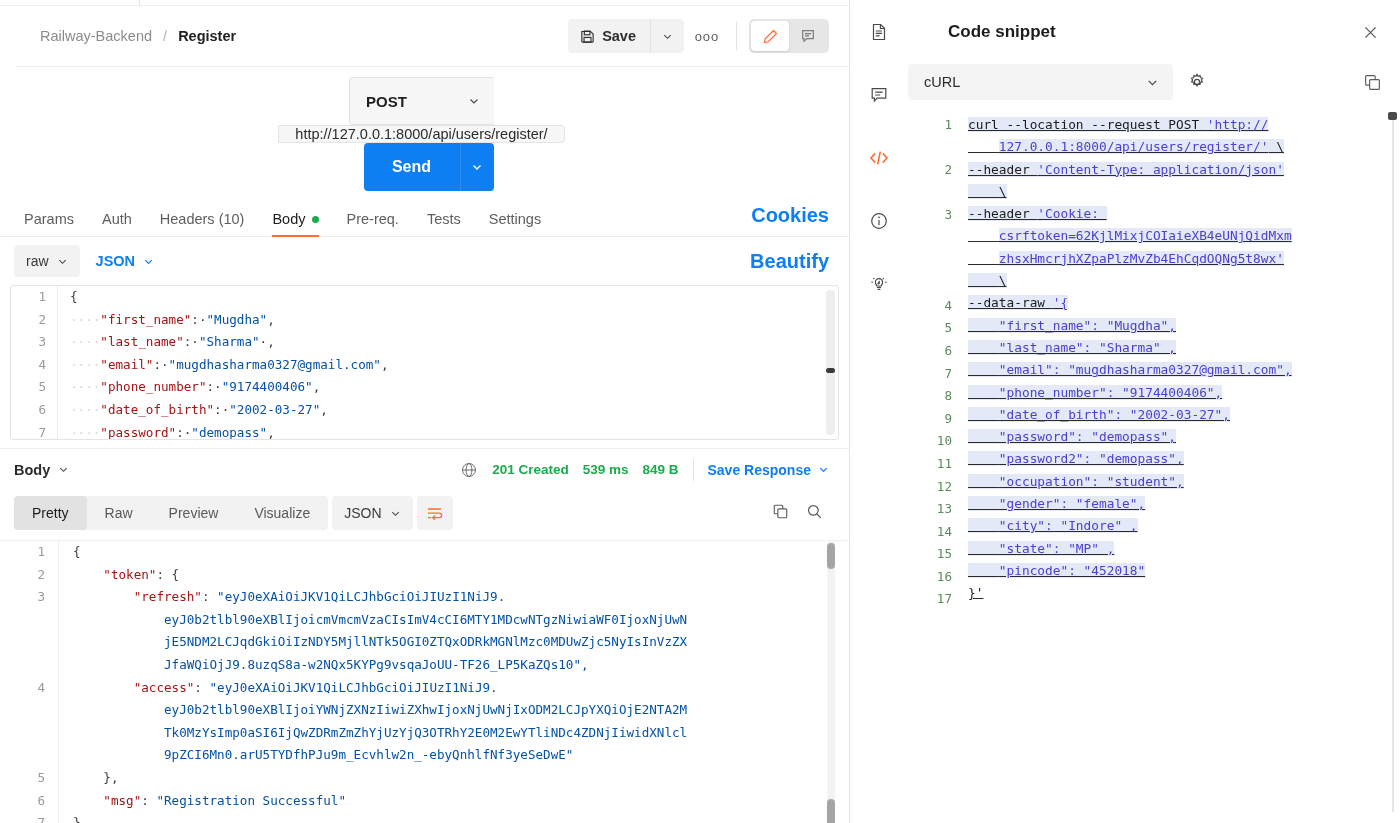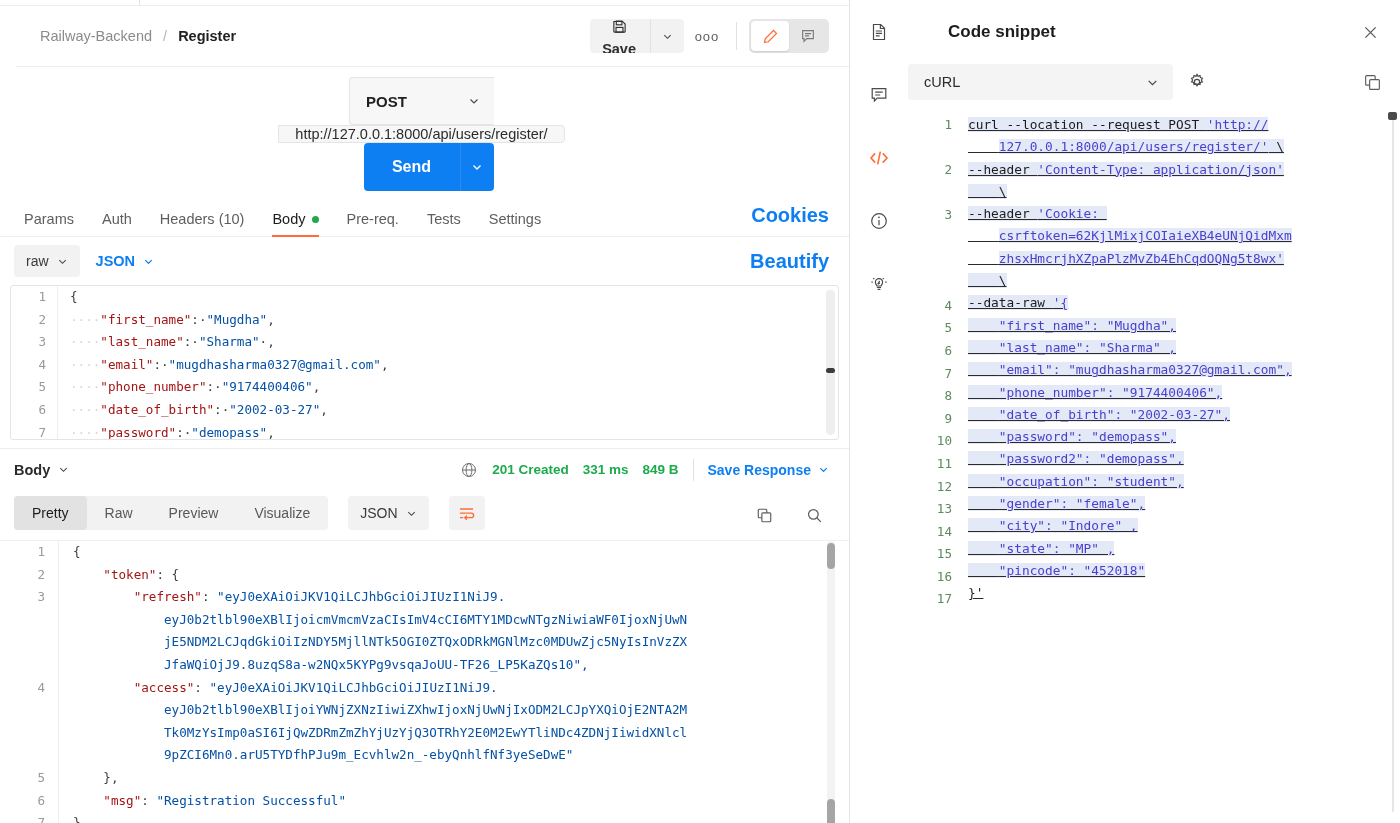--- a/index.html
+++ b/index.html
@@ -28,21 +28,21 @@
               border-bottom:1px solid #ededed;margin-left:16px; }
   .crumb { font-size:14.5px; color:#8b8b8b; }
   .crumb .sep { margin:0 7px; color:#b4b4b4; }
   .crumb .cur { color:#212121; font-weight:bold; }
   .crumb-spacer { flex:1; }
 
   .savegrp { display:flex; align-items:center; height:34px; border-radius:4px; overflow:hidden; }
   .btn-save { background:#f2f2f2; height:34px; display:flex; align-items:center; gap:7px;
               padding:0 14px 0 12px; font-size:14.5px; font-weight:bold; color:#2e2e2e;
               border:none; cursor:pointer; border-radius:4px 0 0 4px;
-              font-family:"Liberation Sans", sans-serif;flex-direction:column; }
+              font-family:"Liberation Sans", sans-serif; }
   .btn-save-caret { background:#f2f2f2; height:34px; width:34px; display:flex;
                     align-items:center; justify-content:center; cursor:pointer;
                     border-left:1px solid #e2e2e2; border-radius:0 4px 4px 0; }
   .btn-dots { width:34px; height:34px; display:flex; align-items:center; justify-content:center;
               cursor:pointer; margin-left:6px; color:#5f5f5f; letter-spacing:1px; font-size:13px;}
   .vdiv { width:1px; height:28px; background:#e2e2e2; margin:0 12px; }
   .togglegrp { display:flex; background:#e6e6e6; border-radius:5px; padding:2px; }
   .tgl { width:38px; height:30px; display:flex; align-items:center; justify-content:center;
          border-radius:4px; cursor:pointer; }
   .tgl.active { background:#ffffff; box-shadow:0 1px 2px rgba(0,0,0,.12); }
@@ -108,21 +108,21 @@
   .resphdr { display:flex; align-items:center; height:42px; padding:0 20px 0 14px;
              border-top:1px solid #ededed; margin-top:8px; }
   .resp-sel { display:flex; align-items:center; gap:8px; font-size:14.5px; color:#2b2b2b;
               font-weight:bold; cursor:pointer; }
   .resp-meta { margin-left:auto; display:flex; align-items:center; gap:14px; font-size:13.5px; }
   .m-green { color:#1bab4c; font-weight:bold; }
   .meta-div { width:1px; height:22px; background:#e2e2e2; }
   .saveresp { color:#0d7ff2; font-weight:bold; font-size:14px; cursor:pointer;
               display:flex; align-items:center; gap:7px; }
 
-  .respviews { display:flex; align-items:flex-end; gap:20px; padding:6px 20px 10px 14px; }
+  .respviews { display:flex; align-items:flex-start; gap:4px; padding:6px 20px 10px 14px; }
   .segbar { display:flex; background:#f2f2f2; border-radius:4px; height:34px; }
   .seg { padding:0 18px; height:34px; display:flex; align-items:center; font-size:14px;
          color:#595959; cursor:pointer; border-radius:4px; }
   .seg.active { background:#e2e2e2; color:#1c1c1c; }
   .segspacer { flex:1; }
   .iconbtn { width:30px; height:30px; display:flex; align-items:center; justify-content:center;
              cursor:pointer; color:#5b5b5b; }
   .wrapbtn { height:34px; width:36px; background:#f2f2f2; border-radius:4px; display:flex;
              align-items:center; justify-content:center; cursor:pointer; }
 
@@ -322,21 +322,21 @@
       </div>
       <div class="resp-meta">
         <span>
           <svg width="18" height="18" viewBox="0 0 20 20" fill="none" stroke="#6b6b6b" stroke-width="1.1">
             <circle cx="10" cy="10" r="7.2"></circle>
               <ellipse cx="10" cy="10" rx="3.2" ry="7.2"></ellipse>
               <path d="M2.9 10h14.2"></path>
           </svg>
         </span>
         <span class="m-green">201 Created</span>
-        <span class="m-green">331 ms</span>
+        <span class="m-green">539 ms</span>
         <span class="m-green">849 B</span>
         <span class="meta-div"></span>
         <span class="saveresp">
           <span>Save Response</span>
           <span>
             <svg width="11" height="11" viewBox="0 0 12 12" fill="none" stroke="#0d7ff2" stroke-width="1.4">
                 <path d="M2.5 4.5L6 8l3.5-3.5"></path>
               </svg>
           </span>
         </span>

